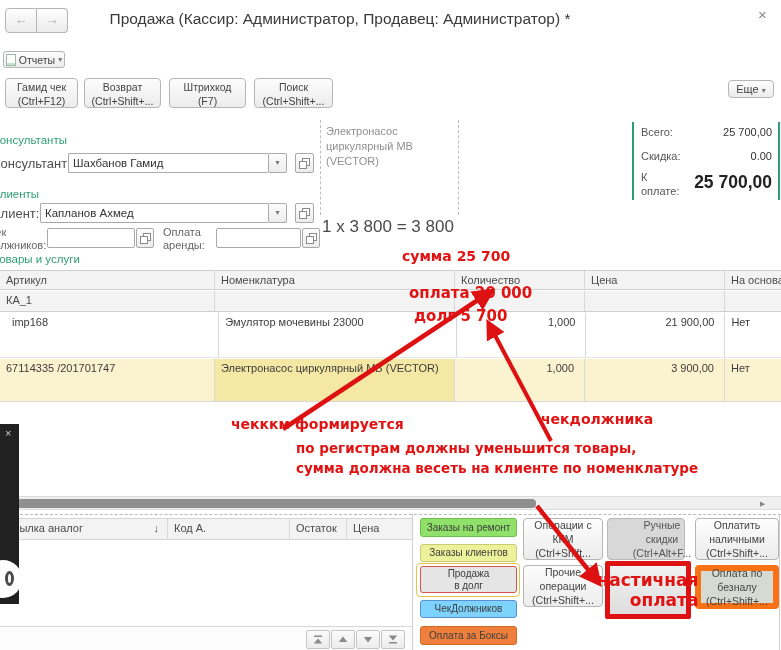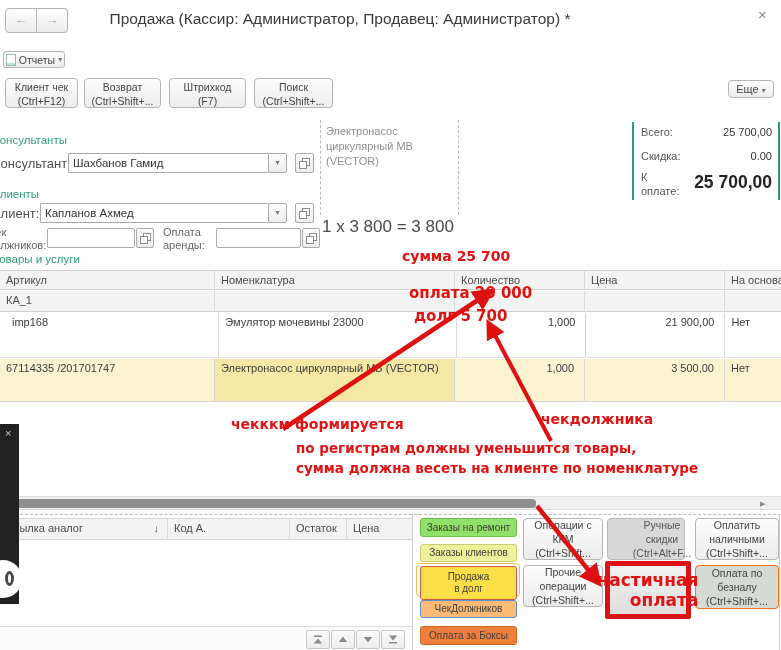--- a/index.html
+++ b/index.html
@@ -20,21 +20,21 @@
   .lbl-sm{color:#666;font-size:11px;line-height:1.15;}
   .tbl-row{display:flex;left:0;width:781px;}
   .cell{border-right:1px solid #d8d8d8;overflow:hidden;white-space:nowrap;padding:3px 6px;box-sizing:border-box;font-size:11px;}
   .cell:last-child{border-right:none;}
   .num{text-align:right;padding-right:10px;}
   .hdr{background:#f3f3f3;color:#4a4a4a;}
   .colored-btn{border-radius:3px;font-size:10px;color:#3d3d3d;text-align:center;
                display:flex;align-items:center;justify-content:center;line-height:1.2;border:1px solid;}
   .std-btn{font-size:10.5px;line-height:1.35;display:flex;align-items:center;justify-content:center;}
   .disabled-btn{background:#d8d8d8 !important;border:1px solid #b9b9b9;padding-left:32px;}
-  .gray-green{background:#d5dbd3 !important;border:1px solid #f97316;}
+  .gray-green{background:#d5dbd3 !important;border:6px solid #f97316;}
   .navbtn{background:linear-gradient(#fbfbfb,#ececec);border:1px solid #c6c6c6;border-radius:2px;
           display:flex;align-items:center;justify-content:center;}
   svg{display:block;}
 </style>
 </head>
 <body>
 
 <div id="app">
 
   <div class="abs" style="left:5px;top:8px;display:flex;">
@@ -44,21 +44,21 @@
 
   <div class="abs" style="left:60px;top:10px;width:560px;text-align:center;font-size:15.5px;color:#3a3a3a;">Продажа (Кассир: Администратор, Продавец: Администратор) *</div>
   <div class="abs" style="left:758px;top:6px;font-size:15px;color:#888;">×</div>
 
   <div class="btn abs" style="left:3px;top:51px;width:62px;height:17px;display:flex;align-items:center;justify-content:center;gap:3px;font-size:10.5px;border-radius:3px;">
     <span style="display:inline-block;width:8px;height:10px;background:#fff;border:1px solid #9db8a8;box-shadow:inset 0 -2px 0 #bfe3cf;"></span>
     <span>Отчеты</span>
     <span style="font-size:8px;color:#777;">▾</span>
   </div>
 
-  <div class="btn btn-sm ml abs" style="left:5px;top:78px;width:73px;height:30px;padding-top:2px;">Клиент чек
+  <div class="btn btn-sm ml abs" style="left:5px;top:78px;width:73px;height:30px;padding-top:2px;">Гамид чек
 (Ctrl+F12)</div>
   <div class="btn btn-sm ml abs" style="left:84px;top:78px;width:77px;height:30px;padding-top:2px;">Возврат
 (Ctrl+Shift+...</div>
   <div class="btn btn-sm ml abs" style="left:169px;top:78px;width:77px;height:30px;padding-top:2px;">Штрихкод
 (F7)</div>
   <div class="btn btn-sm ml abs" style="left:254px;top:78px;width:79px;height:30px;padding-top:2px;">Поиск
 (Ctrl+Shift+...</div>
   <div class="btn abs" style="left:728px;top:80px;width:46px;height:18px;font-size:11px;line-height:16px;">
     <span>Еще</span>
     <span style="font-size:8px;color:#777;">▾</span>
@@ -142,21 +142,21 @@
     <div class="cell" style="width:221px;padding-left:12px;">imp168</div>
     <div class="cell" style="width:240px;">Эмулятор мочевины 23000</div>
     <div class="cell num" style="width:130px;">1,000</div>
     <div class="cell num" style="width:140px;">21 900,00</div>
     <div class="cell" style="width:56px;">Нет</div>
   </div>
   <div class="tbl-row abs" style="top:359px;height:43px;border-bottom:1px solid #d8d8d8;">
     <div class="cell" style="width: 215px; background: rgb(251, 243, 208);">67114335 /201701747</div>
     <div class="cell" style="width: 240px; background: rgb(245, 231, 164);">Электронасос циркулярный МВ (VECTOR)</div>
     <div class="cell num" style="width: 130px; background: rgb(251, 243, 208);">1,000</div>
-    <div class="cell num" style="width: 140px; background: rgb(251, 243, 208);">3 500,00</div>
+    <div class="cell num" style="width: 140px; background: rgb(251, 243, 208);">3 900,00</div>
     <div class="cell" style="width: 56px; background: rgb(251, 243, 208);">Нет</div>
   </div>
 
   <div class="red abs" style="left:402px;top:248px;font-size:14px;z-index:30;">сумма 25 700</div>
   <div class="red abs" style="left:409px;top:284px;font-size:15px;z-index:30;">оплата 20 000</div>
   <div class="red abs" style="left:414px;top:307px;font-size:15px;z-index:30;">долг 5 700</div>
   <div class="red abs" style="left:231px;top:416px;font-size:14px;z-index:30;">чекккм формируется</div>
   <div class="red abs" style="left:541px;top:411px;font-size:14px;z-index:30;">чекдолжника</div>
   <div class="red abs" style="left:296px;top:440px;font-size:13.5px;z-index:30;">по регистрам должны уменьшится товары,</div>
   <div class="red abs" style="left:296px;top:460px;font-size:13.5px;z-index:30;">сумма должна весеть на клиенте по номенклатуре</div>
@@ -200,23 +200,23 @@
     </div>
   </div>
 
   <div class="colored-btn abs" style="left: 420px; top: 518px; width: 97px; height: 19px; background: rgb(143, 225, 105); border-color: rgb(111, 189, 75);">
       <span class="ml">Заказы на ремонт</span>
     </div>
   <div class="colored-btn abs" style="left: 420px; top: 544px; width: 97px; height: 18px; background: rgb(237, 242, 154); border-color: rgb(201, 205, 116);">
       <span class="ml">Заказы клиентов</span>
     </div>
   <div class="abs" style="left:416px;top:563px;width:104px;height:34px;border:1px solid #e3c34b;border-radius:4px;"></div>
-  <div class="colored-btn ml abs" style="left: 420px; top: 566px; width: 97px; height: 34px; background: #fde047; border-color: rgb(212, 86, 75);"><span class="ml">Продажа
+  <div class="colored-btn ml abs" style="left: 420px; top: 566px; width: 97px; height: 27px; background: #e5e5e5; border-color: rgb(212, 86, 75);"><span class="ml">Продажа
 в долг</span></div>
-  <div class="colored-btn abs" style="left: 420px; top: 600px; width: 97px; height: 18px; background: #fdba74; border-color: rgb(91, 143, 216);">
+  <div class="colored-btn abs" style="left: 420px; top: 600px; width: 97px; height: 18px; background: #7dd3fc; border-color: rgb(91, 143, 216);">
       <span class="ml">ЧекДолжников</span>
     </div>
   <div class="colored-btn abs" style="left: 420px; top: 626px; width: 97px; height: 19px; background: rgb(239, 127, 61); border-color: rgb(210, 105, 30);">
       <span class="ml">Оплата за Боксы</span>
     </div>
 
   <div class="btn std-btn ml abs" style="left:523px;top:518px;width:80px;height:42px;">Операции с
 ККМ
 (Ctrl+Shift...</div>
   <div class="btn std-btn ml abs" style="left:523px;top:565px;width:80px;height:42px;">Прочие

